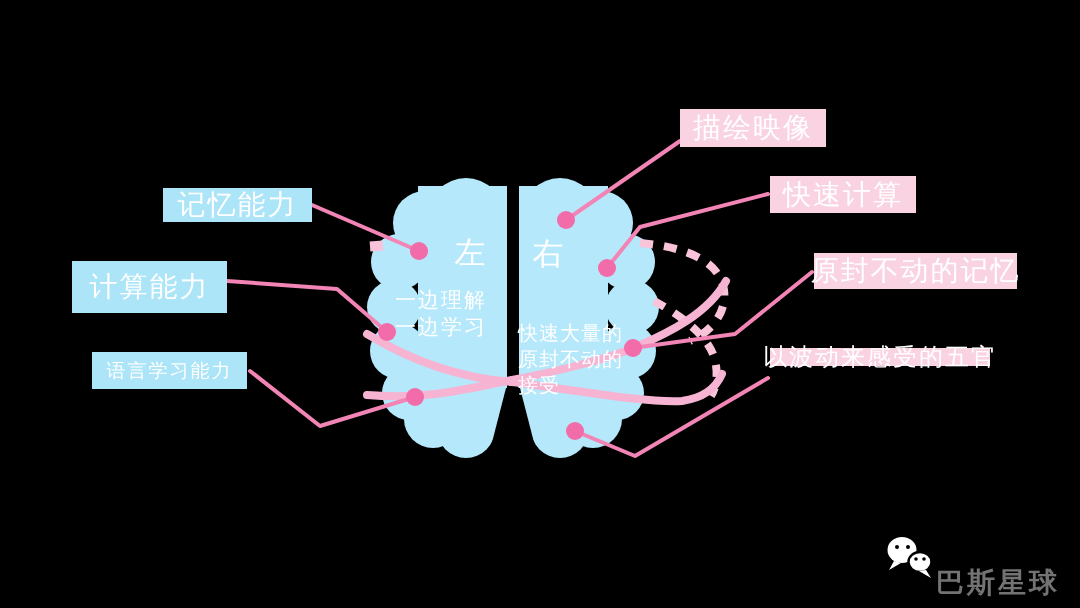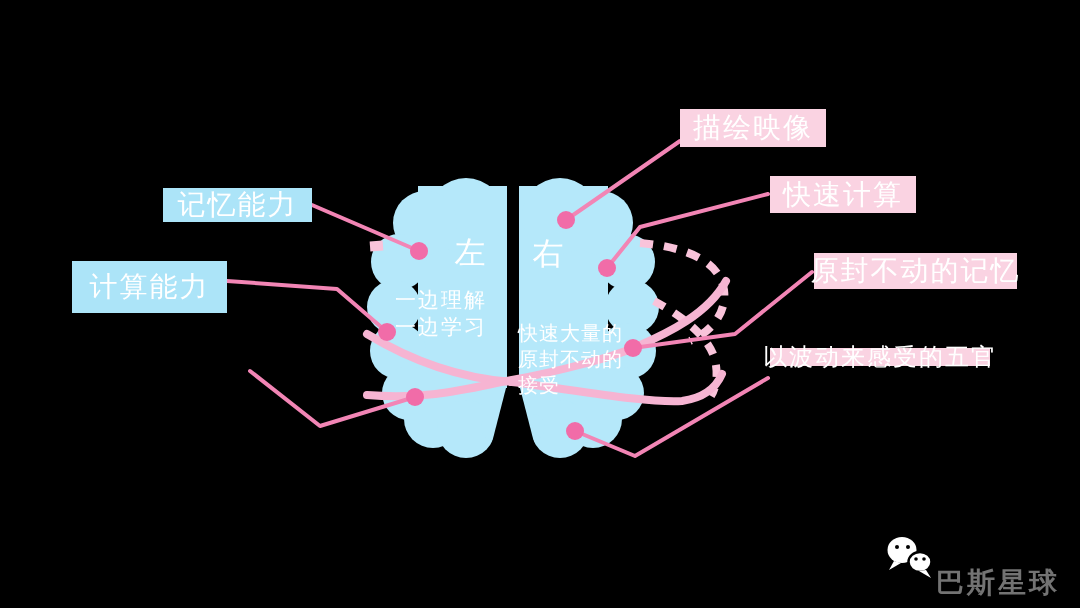--- a/index.html
+++ b/index.html
@@ -105,20 +105,21 @@
       <circle cx="908" cy="547" r="2" fill="#000"></circle>
       <ellipse cx="920" cy="562" rx="11.5" ry="10" fill="#fff" stroke="#000" stroke-width="2.5"></ellipse>
       <polygon points="926,570 931,578 919,571" fill="#fff"></polygon>
       <circle cx="916" cy="559" r="1.8" fill="#000"></circle>
       <circle cx="924" cy="559" r="1.8" fill="#000"></circle>
     </g>
   </svg>
 
   <div class="label-box blue" style="left:163px;top:188px;width:149px;height:34px;">记忆能力</div>
   <div class="label-box blue" style="left:72px;top:261px;width:155px;height:52px;">计算能力</div>
+  <div class="label-box blue" style="left:92px;top:352px;width:155px;height:37px;font-size:19px;">语言学习能力</div>
 
   <div class="label-box pink" style="left:680px;top:109px;width:146px;height:38px;">描绘映像</div>
   <div class="label-box pink" style="left:770px;top:176px;width:146px;height:37px;">快速计算</div>
   <div class="label-box pink" style="left:814px;top:253px;width:203px;height:36px;font-family:Liberation Mono, monospace;">原封不动的记忆</div>
   <div class="label-box pink" style="left:770px;top:348px;width:220px;height:18px;font-size:24px;">以波动来感受的五官</div>
 
   <div class="brain-title" style="left:440px;top:232px;">左</div>
   <div class="brain-title" style="left:518px;top:233px;">右</div>
 
   <div class="brain-desc desc-left">

